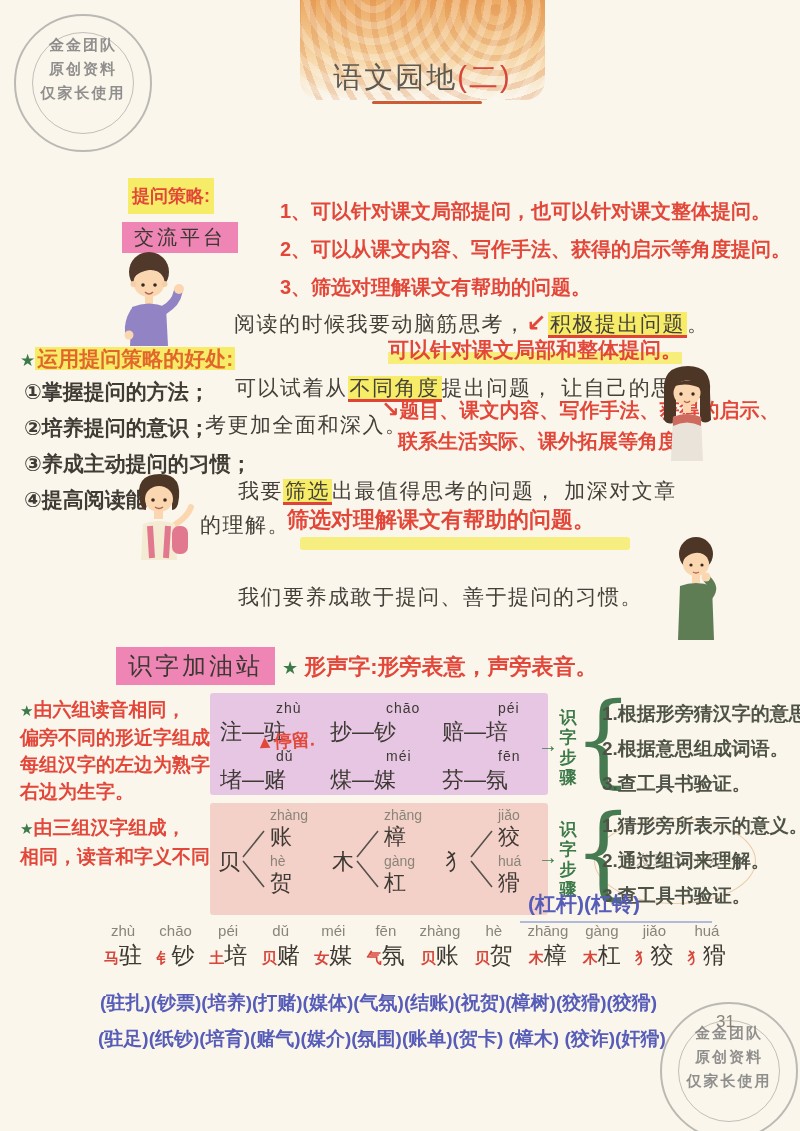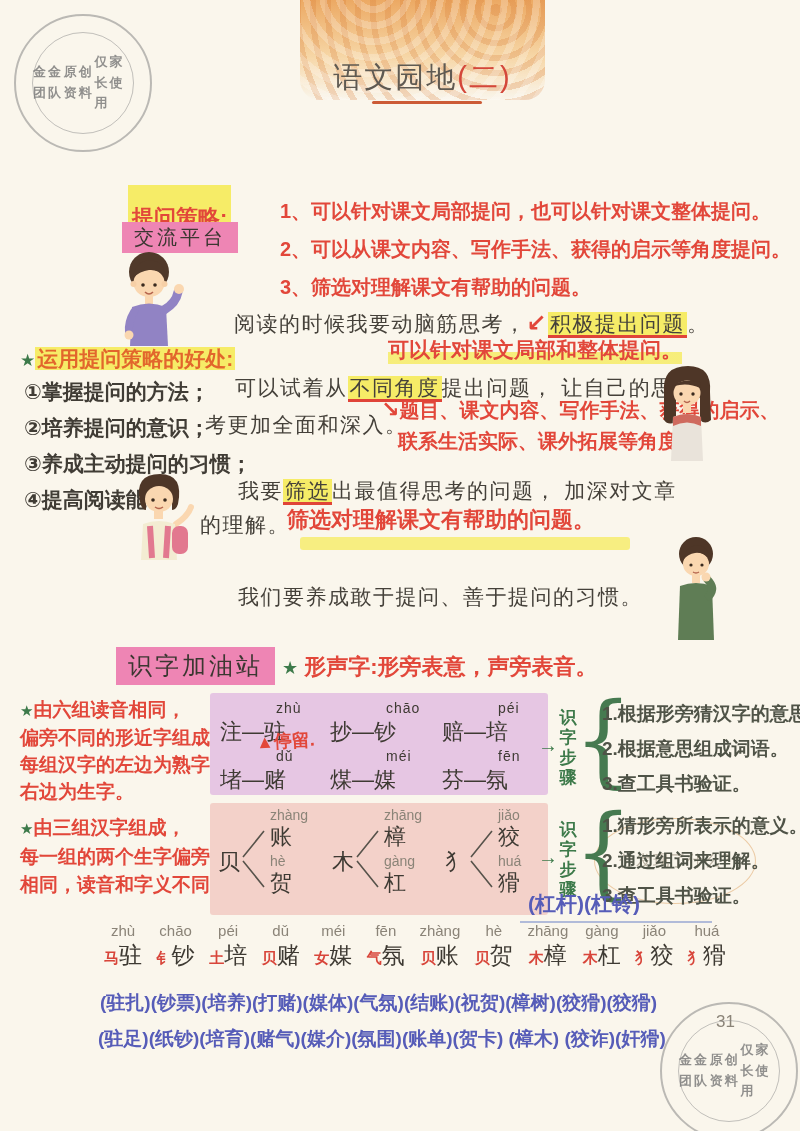--- a/index.html
+++ b/index.html
@@ -21,22 +21,22 @@
   .pinklab{background:#ee85b4;color:#3b3731;}
   
   .band{left:300px;top:0;width:245px;height:100px;border-radius:0 0 20px 20px;
     background:
       repeating-radial-gradient(circle at 30% -10%, rgba(255,255,255,.22) 0 7px, rgba(255,255,255,0) 7px 16px),
       repeating-radial-gradient(circle at 80% 10%, rgba(214,120,50,.25) 0 6px, rgba(214,120,50,0) 6px 15px),
       linear-gradient(#eca963, #f6d5a4 55%, rgba(250,246,236,0));}
   
   .stamp{border:2px solid rgba(135,135,135,.55);border-radius:50%;}
   .stamp-inner{position:absolute;inset:16px;border:1.5px solid rgba(135,135,135,.5);border-radius:50%;
-    display:flex;align-items:center;justify-content:flex-start;
-    color:rgba(118,118,118,.8);font-size:13px;line-height:1.6;font-weight:700;letter-spacing:2px;}
+    display:flex;flex-direction:column;align-items:center;justify-content:flex-start;
+    color:rgba(118,118,118,.8);font-size:15px;line-height:1.6;font-weight:700;letter-spacing:2px;}
   
   .vlabel{width:20px;word-break:break-all;line-height:20px;font-size:17px;text-align:center;}
   .brace::before{content:"{";font-family:"DejaVu Serif","Liberation Serif",serif;
     font-size:92px;font-weight:400;color:#467a50;display:block;transform:scaleY(1.1);line-height:1;}
   .steps-items div{font-size:19px;line-height:35px;white-space:nowrap;}
   
   .tbl1{background:#e6c6e3;border-radius:3px;}
   .tbl2{background:#f3d1c9;border-radius:3px;}
   .pair{position:absolute;font-size:22px;color:#3e3a33;white-space:nowrap;}
   .pair .ppy{position:absolute;top:-17px;left:56px;font-size:14px;letter-spacing:1px;}
@@ -70,21 +70,21 @@
   <div class="abs" style="left:372px;top:101px;width:110px;height:3px;background:#cc5b36;border-radius:2px;"></div>
 
   <div class="abs stamp" style="left:14px;top:14px;width:134px;height:134px;">
     <div class="stamp-inner">
       <span>金金团队</span>
       <span>原创资料</span>
       <span>仅家长使用</span>
     </div>
   </div>
 
-  <div class="abs hand-red hl nowrap" style="left:128px;top:185px;font-size:22px;padding:18px 4px;">提问策略:</div>
+  <div class="abs hand-red hl nowrap" style="left:128px;top:178px;font-size:18px;padding:6px 4px;">提问策略:</div>
   <div class="abs pinklab nowrap" style="left:122px;top:222px;font-size:20px;padding:2px 12px;letter-spacing:3px;">交流平台</div>
 
   <div class="abs" style="left:232px;top:192px;width:556px;font-size:20px;line-height:38px;margin-left:48px;">
     <div class="hand-red nowrap">1、可以针对课文局部提问，也可以针对课文整体提问。</div>
     <div class="hand-red nowrap">2、可以从课文内容、写作手法、获得的启示等角度提问。</div>
     <div class="hand-red nowrap">3、筛选对理解课文有帮助的问题。</div>
   </div>
 
   <div class="abs" style="left:102px;top:246px;">
     <svg width="100" height="100" viewBox="0 0 100 100">
@@ -223,21 +223,20 @@
     <span class="abs brace" style="left:16px;top:-2px;"></span>
     <div class="abs hand-greenish steps-items" style="left:44px;top:0;">
       <div>1.根据形旁猜汉字的意思。</div>
       <div>2.根据意思组成词语。</div>
       <div>3.查工具书验证。</div>
     </div>
   </div>
 
   <div class="abs" style="left:20px;top:814px;font-size:19px;line-height:28px;">
     <div class="nowrap"><span class="hand-green" style="font-size:15px;">★</span><span class="hand-red">由三组汉字组成，</span></div>
-    <div class="hand-red nowrap">每一组的两个生字偏旁</div>
     <div class="hand-red nowrap">相同，读音和字义不同。</div>
   </div>
 
   <div class="abs tbl2" style="left:210px;top:803px;width:338px;height:112px;">
     <div class="fork-grp" style="left:6px;top:8px;">
       <span class="rad">贝</span>
       <svg class="abs" style="left:24px;top:14px;" width="26" height="68" viewBox="0 0 26 68">
         <path d="M24,6 L3,32 M3,36 L24,62" stroke="#57534b" stroke-width="1.6" fill="none"></path>
       </svg>
       <span class="t-py py">zhàng</span>

